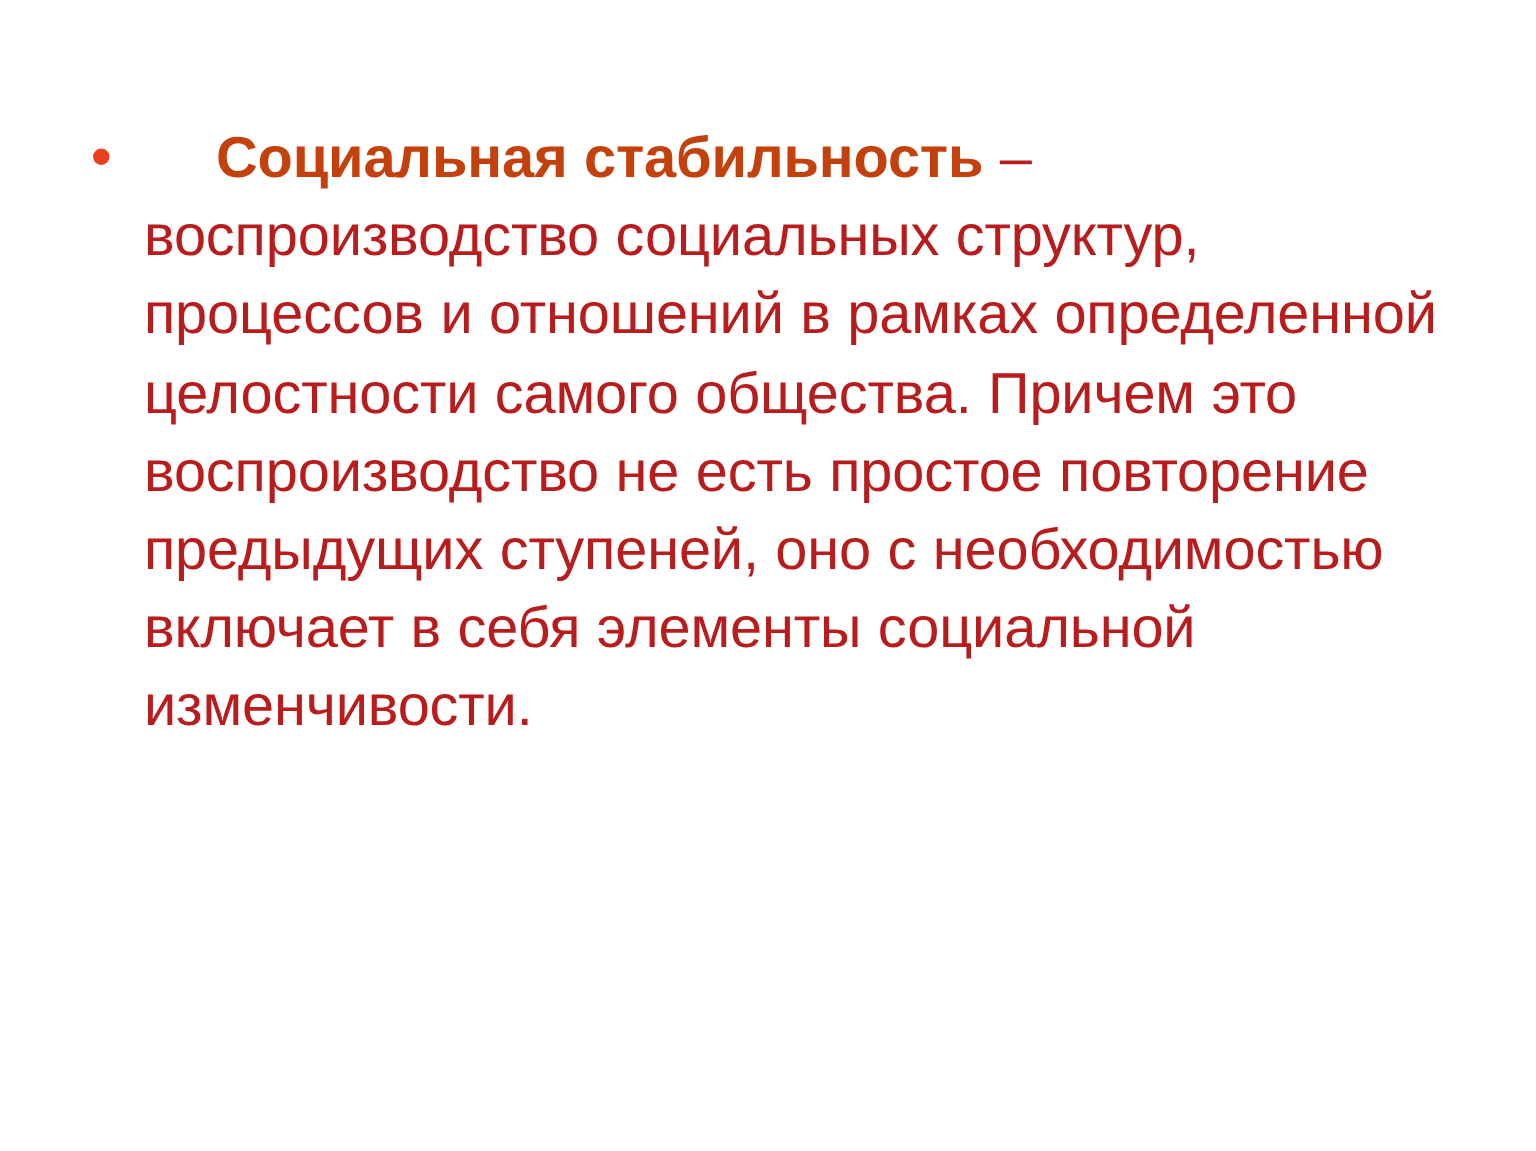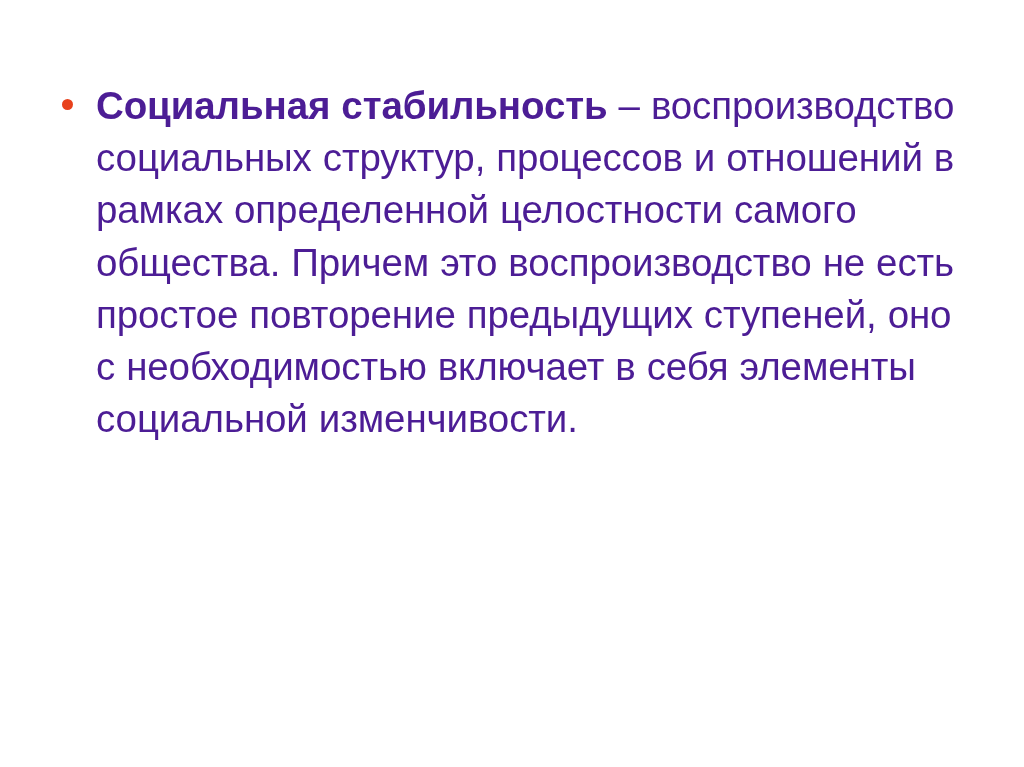--- a/index.html
+++ b/index.html
@@ -54,26 +54,27 @@
     line-height: 52.2px;
     color: #0d0d0d;
     letter-spacing: -0.1px;
     word-spacing: 0.4px;
     text-align: left;
     text-rendering: optimizeLegibility;
   }
 
   .lead-term {
     font-weight: bold;
-    color: #4c1d95;
+    color: #c2410c;
+    margin-left: 48px;
   }
 
   .body-text {
     font-weight: normal;
-    color: #4c1d95;
+    color: #b91c1c;
   }
 </style>
 </head>
 <body>
 
 <div class="slide">
 
   <div class="content-area">
 
     <div class="bullet-item">

